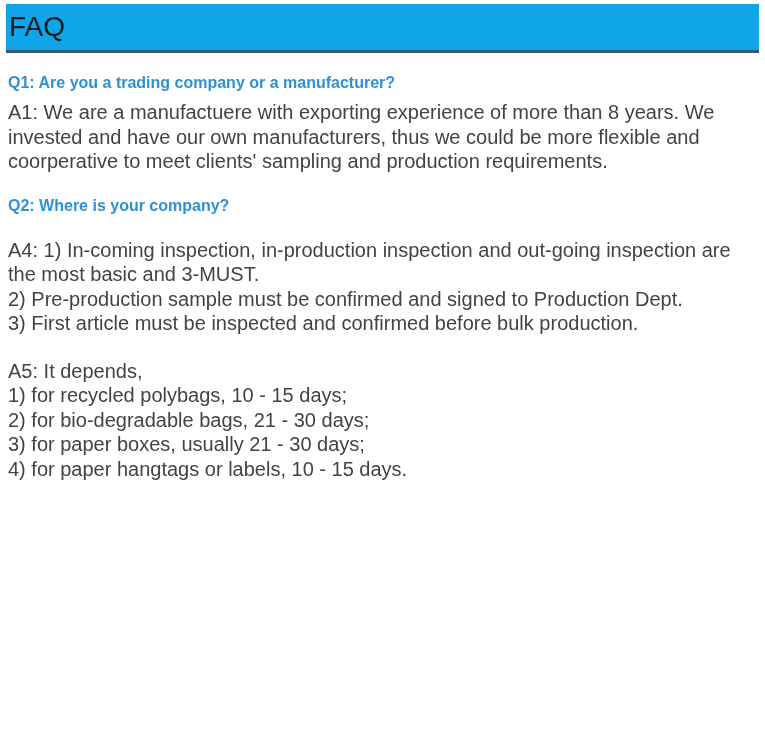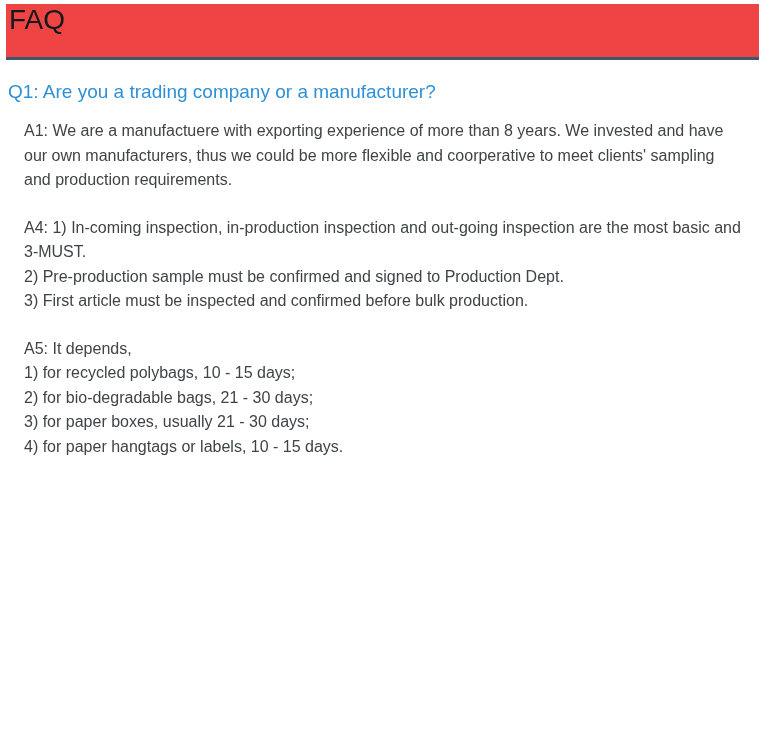--- a/index.html
+++ b/index.html
@@ -8,69 +8,70 @@
     background: #ffffff;
   }
   body {
     width: 765px;
     height: 748px;
     overflow: hidden;
     font-family: "Liberation Sans", "DejaVu Sans", sans-serif;
   }
   .faq-header {
     margin: 4px 6px 0 6px;
-    height: 56px;
-    background: #ef4444;
+    height: 49px;
+    background: #0ea5e9;
     border-bottom: 3px solid #3a5870;
     display: flex;
-    align-items: flex-start;
+    align-items: center;
     box-sizing: border-box;
     padding-left: 3px;
   }
   .faq-header .title {
     font-size: 28px;
     font-weight: 400;
     color: #15191c;
     letter-spacing: 0px;
   }
   .faq-content {
     padding: 21px 8px 0 8px;
   }
   .faq-item {
     margin: 0 0 23px 0;
   }
   .faq-question {
     margin: 0 0 8px 0;
-    font-size: 19px;
-    font-weight: 400;
+    font-size: 16px;
+    font-weight: 700;
     color: #2e90d5;
   }
   .faq-answer {
-    margin: 16px;
-    font-size: 16px;
+    margin: 0;
+    font-size: 20px;
     line-height: 24.5px;
     color: #3f4447;
     white-space: pre-line;
   }
 </style>
 </head>
 <body>
 
 <div class="faq-header">
   <span class="title">FAQ</span>
 </div>
 
 <div class="faq-content">
 
   <section class="faq-item">
     <h3 class="faq-question">Q1: Are you a trading company or a manufacturer?</h3>
     <p class="faq-answer">A1: We are a manufactuere with exporting experience of more than 8 years. We invested and have our own manufacturers, thus we could be more flexible and coorperative to meet clients' sampling and production requirements.</p>
   </section>
 
   <section class="faq-item">
+    <h3 class="faq-question">Q2: Where is your company?</h3>
   </section>
 
   <section class="faq-item">
   </section>
 
   <section class="faq-item">
     <p class="faq-answer">A4: 1) In-coming inspection, in-production inspection and out-going inspection are the most basic and 3-MUST.
 2) Pre-production sample must be confirmed and signed to Production Dept.
 3) First article must be inspected and confirmed before bulk production.</p>
   </section>

